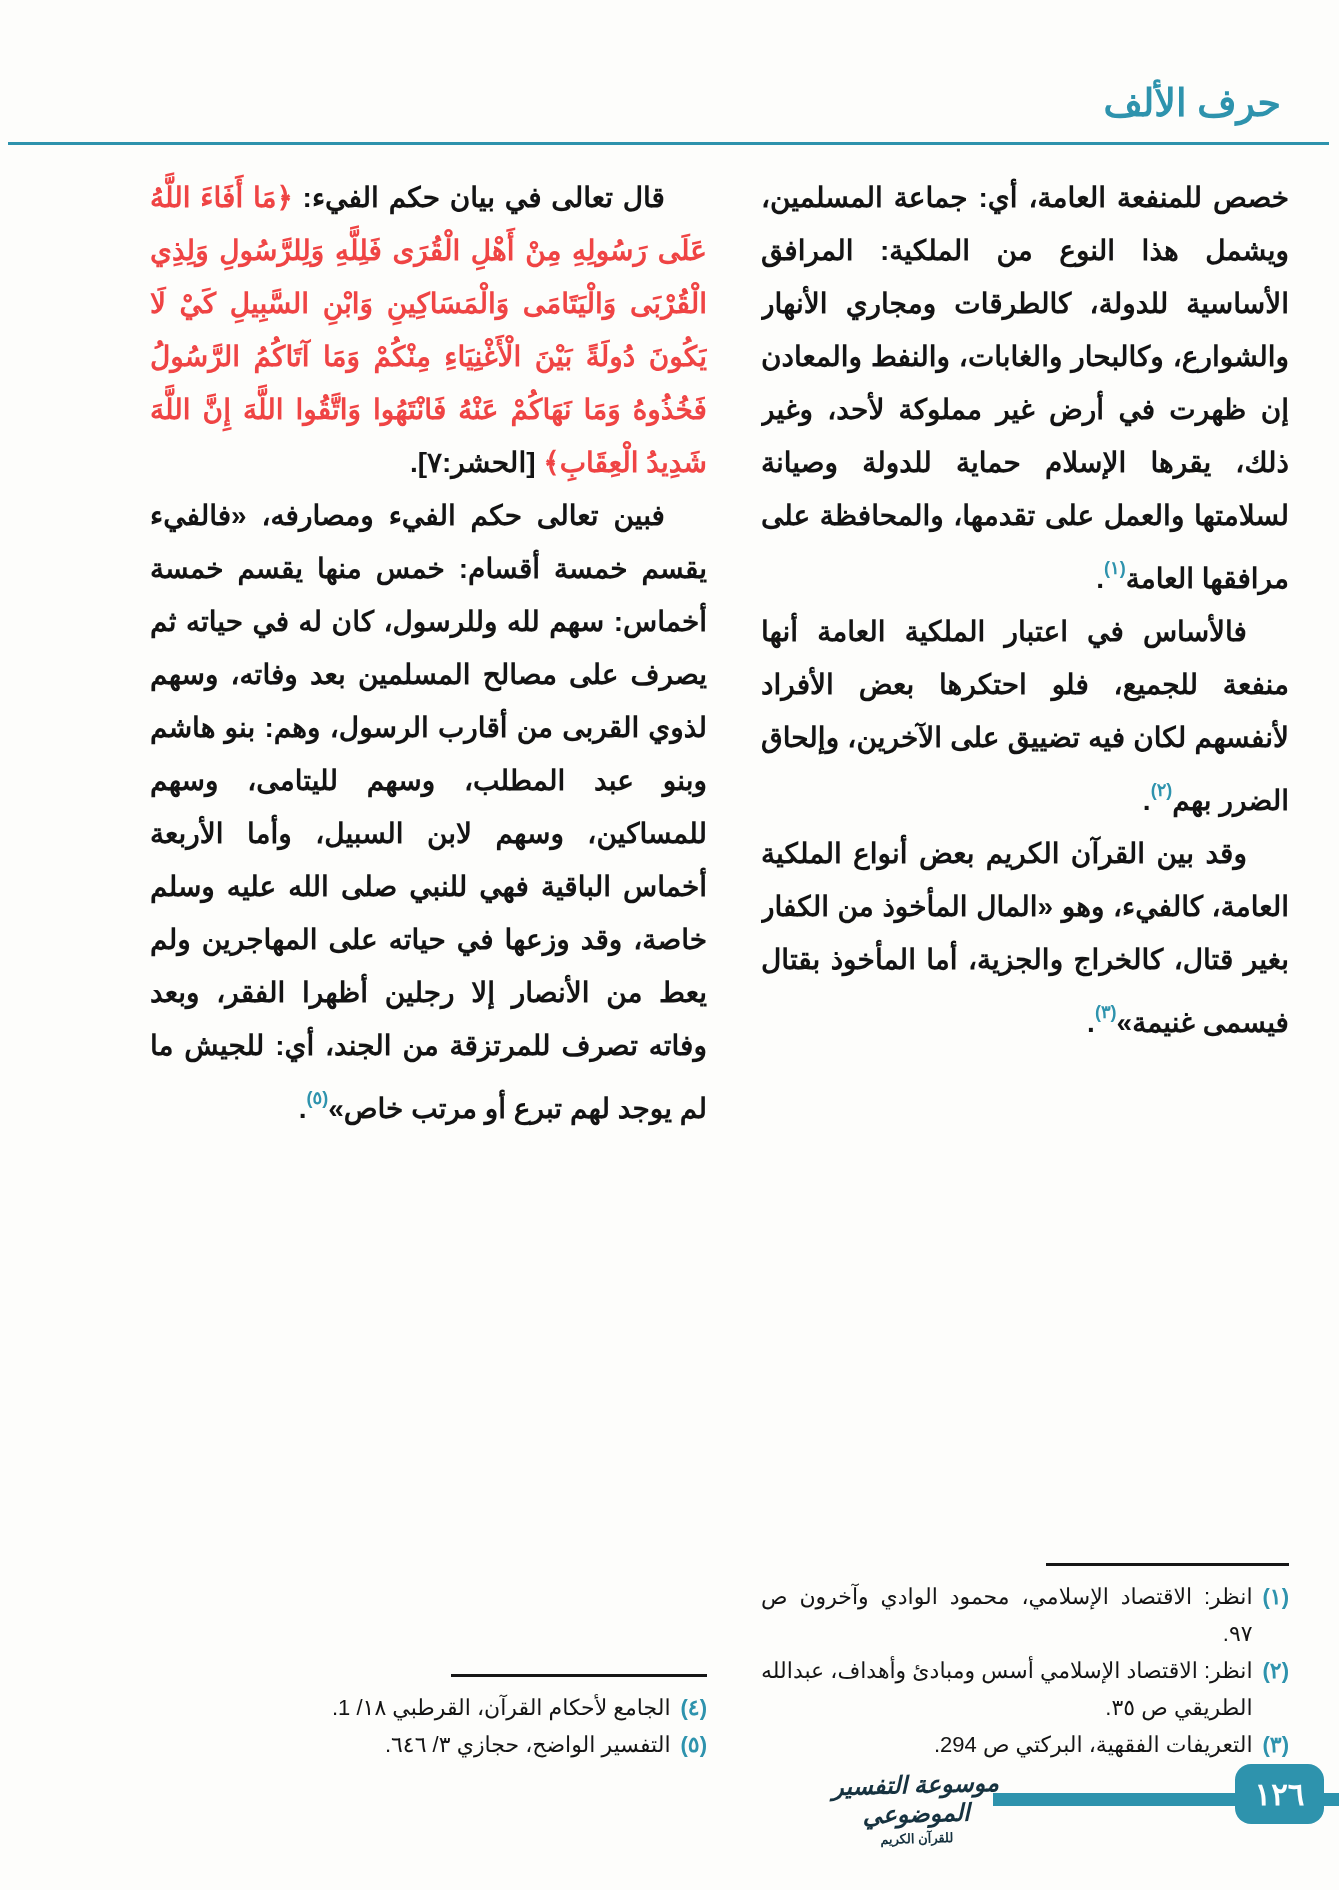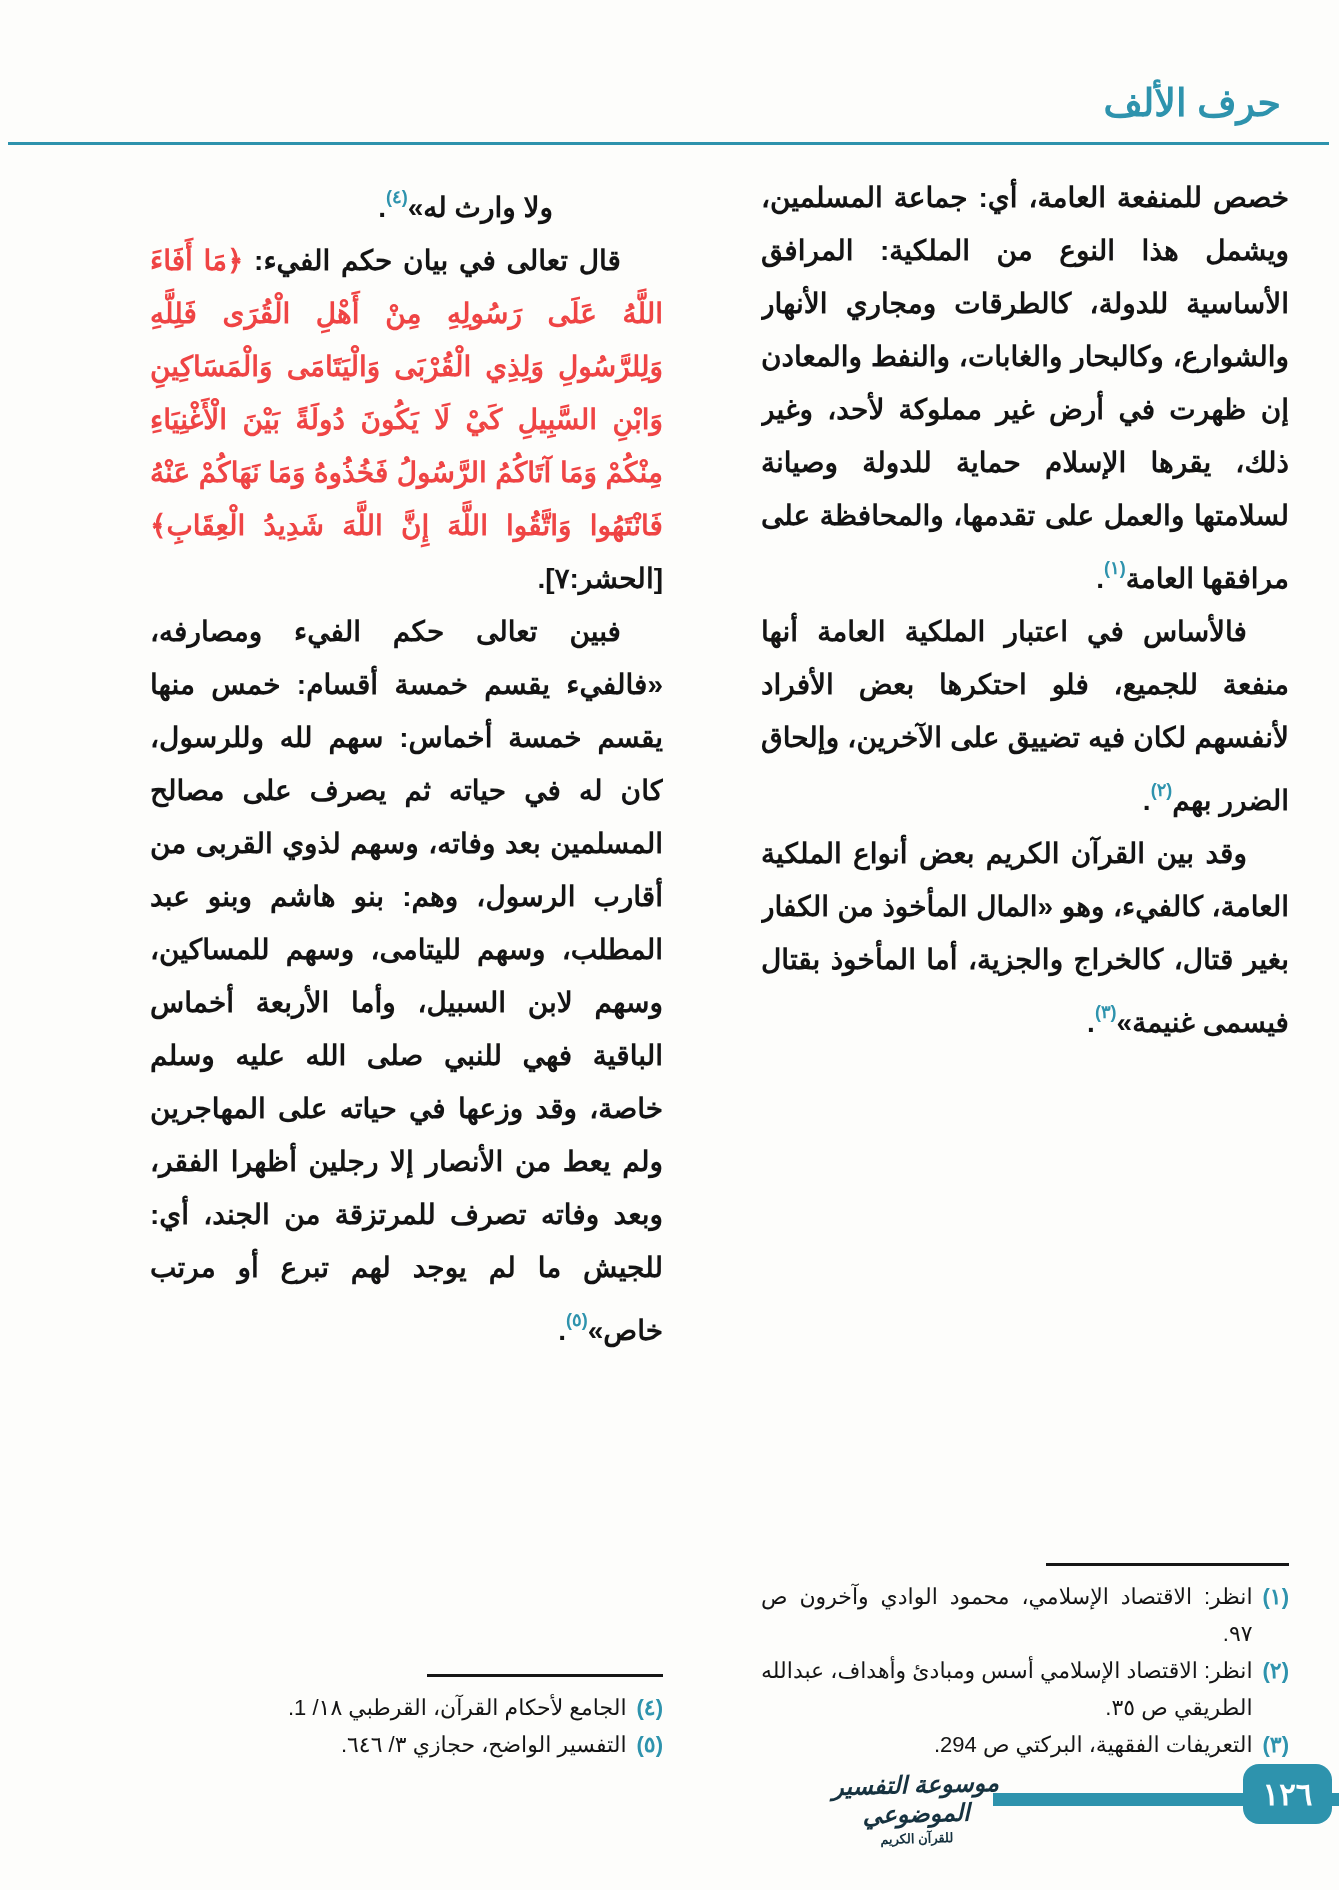--- a/index.html
+++ b/index.html
@@ -36,21 +36,21 @@
     height:1592px;
     display:flex;
     gap:54px;
     align-items:stretch;
   }
   .column {
     display:flex;
     flex-direction:column;
     overflow:hidden;
   }
-  .col-right { width:528px;margin-left:44px; }
+  .col-right { width:528px; }
   .col-left  { flex:1; }
   .para {
     font-size:28px;
     line-height:53px;
     font-weight:bold;
     text-align:justify;
   }
   .para.indent   { text-indent:42px; }
   .para.end-line { text-indent:110px; }
   .fn-sup {
@@ -102,21 +102,21 @@
     margin-top:3px;
   }
   .footer-bar {
     position:absolute;
     bottom:84px; right:0;
     width:346px; height:13px;
     background:#2e93ad;
   }
   .page-badge {
     position:absolute;
-    bottom:66px; right:7px;
+    bottom:66px; right:15px;
     width:89px; height:60px;
     background:#2e93ad;
     border-radius:16px;
     color:#ffffff;
     font-size:31px;
     font-weight:bold;
     display:flex;
     align-items:center;
     justify-content:center;
   }
@@ -153,21 +153,20 @@
             <div class="fn-row">
               <span class="fn-num">(٣)</span>
               <span class="fn-text">التعريفات الفقهية، البركتي ص 294.</span>
             </div>
           </div>
       </div>
     </section>
 
     <section class="column col-left">
       <div class="col-body">
-          <p class="para end-line"><span>ولا وارث له»</span><span class="fn-sup">(٤)</span><span>.</span></p>
           <p class="para indent"><span>قال تعالى في بيان حكم الفيء: </span><span class="verse">﴿مَا أَفَاءَ اللَّهُ عَلَى رَسُولِهِ مِنْ أَهْلِ الْقُرَى فَلِلَّهِ وَلِلرَّسُولِ وَلِذِي الْقُرْبَى وَالْيَتَامَى وَالْمَسَاكِينِ وَابْنِ السَّبِيلِ كَيْ لَا يَكُونَ دُولَةً بَيْنَ الْأَغْنِيَاءِ مِنْكُمْ وَمَا آتَاكُمُ الرَّسُولُ فَخُذُوهُ وَمَا نَهَاكُمْ عَنْهُ فَانْتَهُوا وَاتَّقُوا اللَّهَ إِنَّ اللَّهَ شَدِيدُ الْعِقَابِ﴾</span><span> [الحشر:٧].</span></p>
           <p class="para indent"><span>فبين تعالى حكم الفيء ومصارفه، «فالفيء يقسم خمسة أقسام: خمس منها يقسم خمسة أخماس: سهم لله وللرسول، كان له في حياته ثم يصرف على مصالح المسلمين بعد وفاته، وسهم لذوي القربى من أقارب الرسول، وهم: بنو هاشم وبنو عبد المطلب، وسهم لليتامى، وسهم للمساكين، وسهم لابن السبيل، وأما الأربعة أخماس الباقية فهي للنبي صلى الله عليه وسلم خاصة، وقد وزعها في حياته على المهاجرين ولم يعط من الأنصار إلا رجلين أظهرا الفقر، وبعد وفاته تصرف للمرتزقة من الجند، أي: للجيش ما لم يوجد لهم تبرع أو مرتب خاص»</span><span class="fn-sup">(٥)</span><span>.</span></p>
         </div>
       <div class="footnotes">
         <div class="fn-rule"></div>
         <div>
             <div class="fn-row">
               <span class="fn-num">(٤)</span>
               <span class="fn-text">الجامع لأحكام القرآن، القرطبي ١٨/ 1.</span>
             </div>

